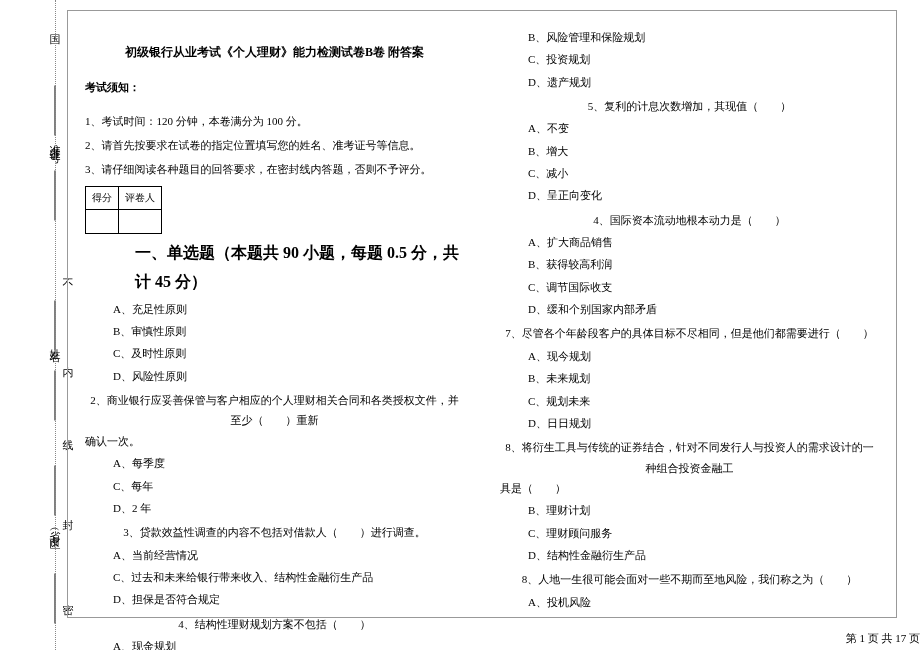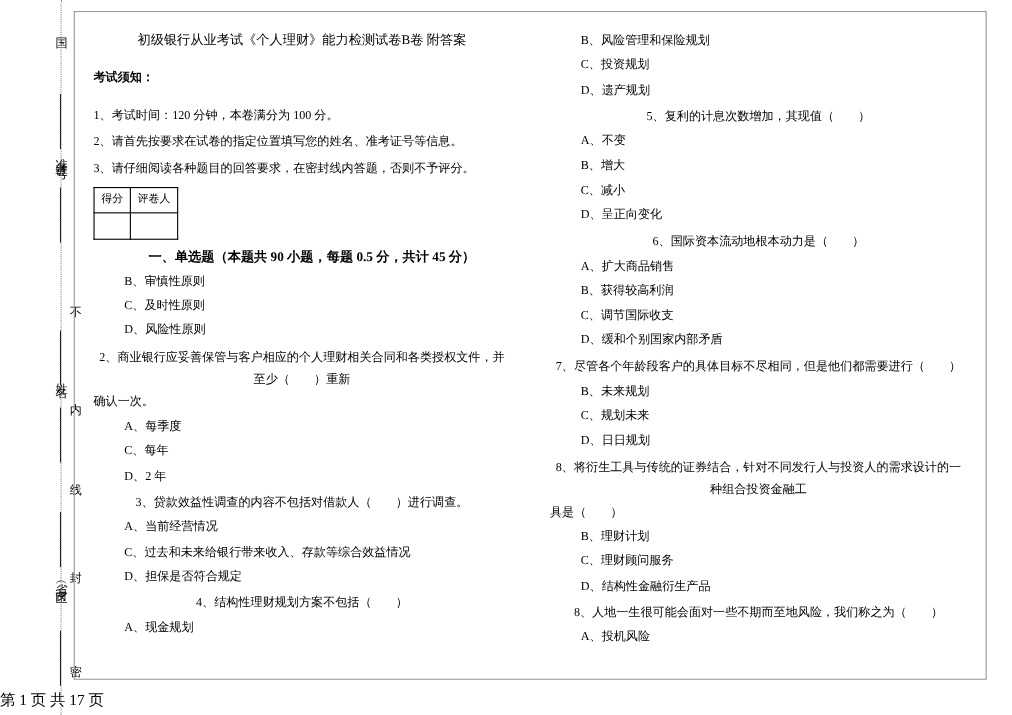--- a/index.html
+++ b/index.html
@@ -79,23 +79,24 @@
       width: 830px;
       margin-left: -3px;
     }
     .col {
       width: 50%;
       padding: 15px 18px 10px 18px;
       line-height: 1.85;
     }
     .title {
       text-align: center;
-      font-weight: normal;
+      font-weight: bold;
       font-size: 12px;
       margin-bottom: 14px;
+      margin-top: 16px;
     }
     .section-label {
       font-weight: bold;
       margin-bottom: 13px;
     }
     .notice-item {
       margin-bottom: 4px;
     }
     .score-table {
       border-collapse: collapse;
@@ -105,32 +106,32 @@
     .score-table td {
       border: 1px solid #000;
       padding: 2px 6px;
       font-size: 10px;
       min-width: 28px;
       height: 16px;
       text-align: center;
     }
     .section-head {
       font-weight: bold;
-      font-size: 12px;
+      font-size: 16px;
       margin-left: 50px;
     }
     .q { margin-top: 4px; text-align: center; }
     .opt { margin-left: 28px; margin-top: 2px; }
     .pagenum {
       position: absolute;
       bottom: 4px;
       left: 0;
       width: 920px;
-      text-align: left;
-      font-size: 14px;
+      text-align: right;
+      font-size: 11px;
     }
   </style>
 </head>
 <body>
 
 <div class="page">
   <div class="vertical-labels">
     <div class="vlabel vl-country">国</div>
     <div class="vlabel-line vl-zhun-line1"></div>
     <div class="vlabel vl-zhun">准考证号</div>
@@ -165,57 +166,59 @@
           <td>评卷人</td>
         </tr>
         <tr>
           <td>&nbsp;</td>
           <td>&nbsp;</td>
         </tr>
       </tbody>
         </table>
       <div class="section-head">一、单选题（本题共 90 小题，每题 0.5 分，共计 45 分）</div>
 
+      <div class="opt">A、充足性原则</div>
       <div class="opt">B、审慎性原则</div>
       <div class="opt">C、及时性原则</div>
       <div class="opt">D、风险性原则</div>
 
       <div class="q">2、商业银行应妥善保管与客户相应的个人理财相关合同和各类授权文件，并至少（　　）重新</div>
       <div>确认一次。</div>
       <div class="opt">A、每季度</div>
       <div class="opt">C、每年</div>
       <div class="opt">D、2 年</div>
 
       <div class="q">3、贷款效益性调查的内容不包括对借款人（　　）进行调查。</div>
       <div class="opt">A、当前经营情况</div>
-      <div class="opt">C、过去和未来给银行带来收入、存款等综合效益情况</div>
+      <div class="opt">C、过去和未来给银行带来收入、结构性金融衍生产品</div>
       <div class="opt">D、担保是否符合规定</div>
 
       <div class="q">4、结构性理财规划方案不包括（　　）</div>
       <div class="opt">A、现金规划</div>
     </div>
 
     <div class="col">
       <div class="opt">B、风险管理和保险规划</div>
       <div class="opt">C、投资规划</div>
       <div class="opt">D、遗产规划</div>
 
       <div class="q">5、复利的计息次数增加，其现值（　　）</div>
       <div class="opt">A、不变</div>
       <div class="opt">B、增大</div>
       <div class="opt">C、减小</div>
       <div class="opt">D、呈正向变化</div>
 
-      <div class="q">6、国际资本流动地根本动力是（　　）</div>
+      <div class="q">4、国际资本流动地根本动力是（　　）</div>
       <div class="opt">A、扩大商品销售</div>
       <div class="opt">B、获得较高利润</div>
       <div class="opt">C、调节国际收支</div>
       <div class="opt">D、缓和个别国家内部矛盾</div>
 
       <div class="q">7、尽管各个年龄段客户的具体目标不尽相同，但是他们都需要进行（　　）</div>
+      <div class="opt">A、现今规划</div>
       <div class="opt">B、未来规划</div>
       <div class="opt">C、规划未来</div>
       <div class="opt">D、日日规划</div>
 
       <div class="q">8、将衍生工具与传统的证券结合，针对不同发行人与投资人的需求设计的一种组合投资金融工</div>
       <div>具是（　　）</div>
       <div class="opt">B、理财计划</div>
       <div class="opt">C、理财顾问服务</div>
       <div class="opt">D、结构性金融衍生产品</div>
 

